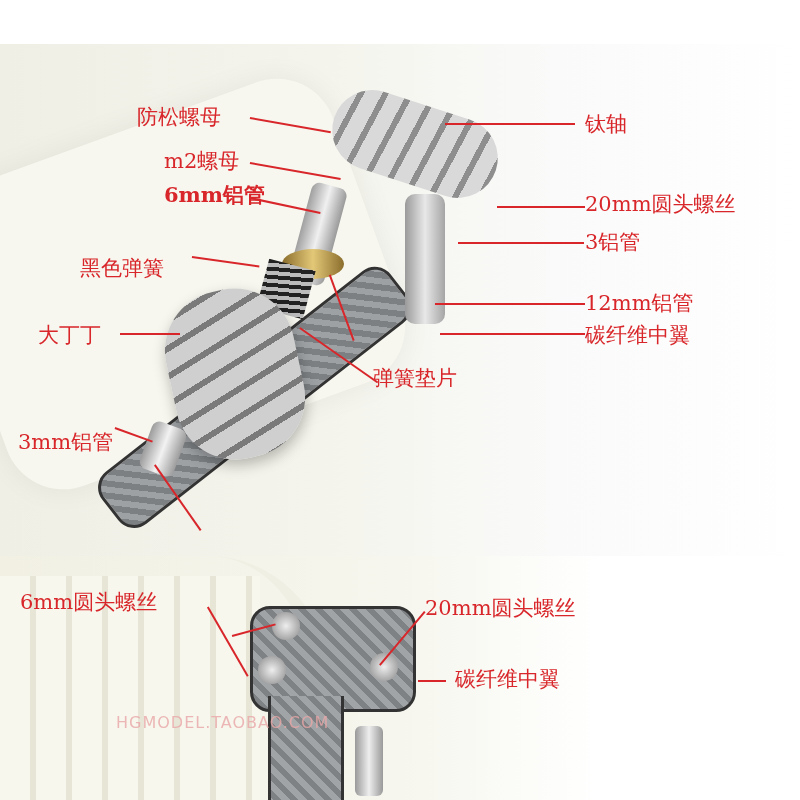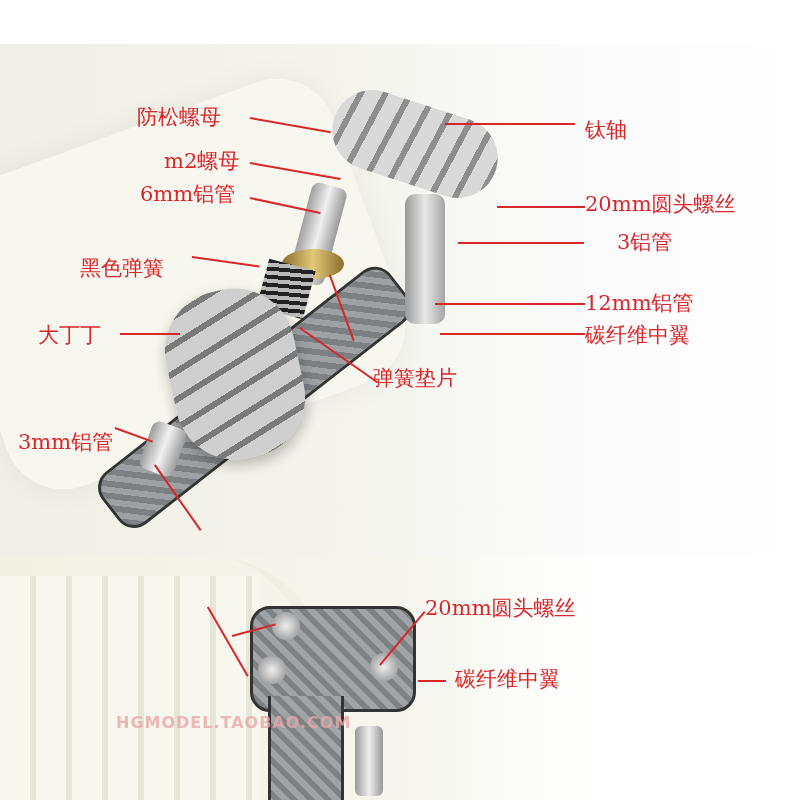--- a/index.html
+++ b/index.html
@@ -3,21 +3,21 @@
 <meta charset="utf-8">
 <style>
   html,body{margin:0;padding:0;}
   body{width:800px;height:800px;position:relative;overflow:hidden;background:#ffffff;font-family:"DejaVu Serif",serif;}
   .panel{position:absolute;left:0;width:800px;overflow:hidden;}
   #top{top:0;height:530px;background:linear-gradient(90deg,#efefe6 0%,#f4f4ec 40%,#fafafa 70%,#ffffff 100%);margin-top:44px;}
   #bottom{top:556px;height:244px;background:linear-gradient(90deg,#f1f0e3 0%,#f6f6ee 50%,#ffffff 75%);}
   .shape{position:absolute;}
   .label{position:absolute;color:#d8262a;font-size:21px;white-space:nowrap;line-height:1;}
   .line{position:absolute;height:1.5px;background:#d8262a;transform-origin:0 50%;}
-  .wm{position:absolute;color:#e9a7a7;font-family:"DejaVu Sans",sans-serif;font-weight:bold;font-size:16px;letter-spacing:1px;opacity:.8;}
+  .wm{position:absolute;color:#e9a7a7;font-family:"DejaVu Sans",sans-serif;font-weight:normal;font-size:16px;letter-spacing:1px;opacity:.8;}
 </style>
 </head>
 <body>
 
 <div id="top" class="panel">
 
   <div class="shape" style="left:-40px;top:80px;width:420px;height:320px;border-radius:60px;background:#f7f7ef;transform:rotate(-20deg);box-shadow:0 0 30px rgba(0,0,0,.06);"></div>
 
   <div class="shape" style="left:90px;top:330px;width:360px;height:60px;border-radius:20px;background:repeating-linear-gradient(45deg,#9ea1a4 0 6px,#7d8083 6px 12px);transform:rotate(-38deg);transform-origin:0 0;top:440px;border:3px solid #333;"></div>
 
@@ -34,39 +34,39 @@
   <div class="shape" style="left:170px;top:245px;width:130px;height:170px;border-radius:60px;background:repeating-linear-gradient(160deg,#cfcfcf 0 18px,#7a7a7a 18px 24px);transform:rotate(-12deg);box-shadow:0 6px 14px rgba(0,0,0,.25);"></div>
 
   <div class="shape" style="left:145px;top:380px;width:36px;height:50px;border-radius:8px;background:linear-gradient(90deg,#9c9c9c,#f2f2f2,#9c9c9c);transform:rotate(20deg);"></div>
 
   <span class="label" style="left:137px;top:63px;">防松螺母</span>
   <div class="line" style="left:250px;top:73px;width:82px;transform:rotate(10deg);"></div>
 
   <span class="label" style="left:164px;top:107px;">m2螺母</span>
   <div class="line" style="left:250px;top:118px;width:92px;transform:rotate(10deg);"></div>
 
-  <span class="label" style="left:140px;top:140px;">6mm铝管</span>
+  <span class="label" style="left:164px;top:140px;font-weight:bold;">6mm铝管</span>
   <div class="line" style="left:250px;top:153px;width:72px;transform:rotate(12deg);"></div>
 
   <span class="label" style="left:80px;top:214px;">黑色弹簧</span>
   <div class="line" style="left:192px;top:212px;width:68px;transform:rotate(8deg);"></div>
 
   <span class="label" style="left:38px;top:281px;">大丁丁</span>
   <div class="line" style="left:120px;top:289px;width:60px;"></div>
 
   <span class="label" style="left:18px;top:388px;">3mm铝管</span>
   <div class="line" style="left:115px;top:383px;width:40px;transform:rotate(20deg);"></div>
 
-  <span class="label" style="left:585px;top:76px;">钛轴</span>
+  <span class="label" style="left:585px;top:70px;">钛轴</span>
   <div class="line" style="left:445px;top:79px;width:130px;"></div>
 
   <span class="label" style="left:585px;top:150px;">20mm圆头螺丝</span>
   <div class="line" style="left:497px;top:162px;width:88px;"></div>
 
-  <span class="label" style="left:617px;top:188px;">3铝管</span>
+  <span class="label" style="left:585px;top:188px;">3铝管</span>
   <div class="line" style="left:458px;top:198px;width:126px;"></div>
 
   <span class="label" style="left:585px;top:249px;">12mm铝管</span>
   <div class="line" style="left:435px;top:259px;width:150px;"></div>
 
   <span class="label" style="left:585px;top:281px;">碳纤维中翼</span>
   <div class="line" style="left:440px;top:289px;width:145px;"></div>
 
   <span class="label" style="left:373px;top:324px;">弹簧垫片</span>
   <div class="line" style="left:300px;top:283px;width:95px;transform:rotate(35deg);"></div>
@@ -83,20 +83,21 @@
   <div class="shape" style="left:268px;top:140px;width:70px;height:110px;background:repeating-linear-gradient(45deg,#a1a4a7 0 6px,#7f8285 6px 12px);border-left:3px solid #333;border-right:3px solid #333;"></div>
 
   <div class="shape" style="left:272px;top:56px;width:28px;height:28px;border-radius:50%;background:radial-gradient(circle,#eee,#888);"></div>
   <div class="shape" style="left:258px;top:100px;width:28px;height:28px;border-radius:50%;background:radial-gradient(circle,#eee,#888);"></div>
   <div class="shape" style="left:370px;top:97px;width:28px;height:28px;border-radius:50%;background:radial-gradient(circle,#eee,#888);"></div>
 
   <div class="shape" style="left:355px;top:170px;width:28px;height:70px;border-radius:6px;background:linear-gradient(90deg,#999,#eee,#999);"></div>
 
   <span class="wm" style="left:116px;top:157px;">HGMODEL.TAOBAO.COM</span>
 
+  <span class="label" style="left:20px;top:36px;">6mm圆头螺丝</span>
   <div class="line" style="left:208px;top:50px;width:80px;transform:rotate(60deg);"></div>
   <div class="line" style="left:232px;top:79px;width:45px;transform:rotate(-15deg);"></div>
 
   <span class="label" style="left:425px;top:42px;">20mm圆头螺丝</span>
   <div class="line" style="left:425px;top:55px;width:70px;transform:rotate(130deg);"></div>
 
   <span class="label" style="left:455px;top:113px;">碳纤维中翼</span>
   <div class="line" style="left:418px;top:124px;width:28px;"></div>
 </div>
 

